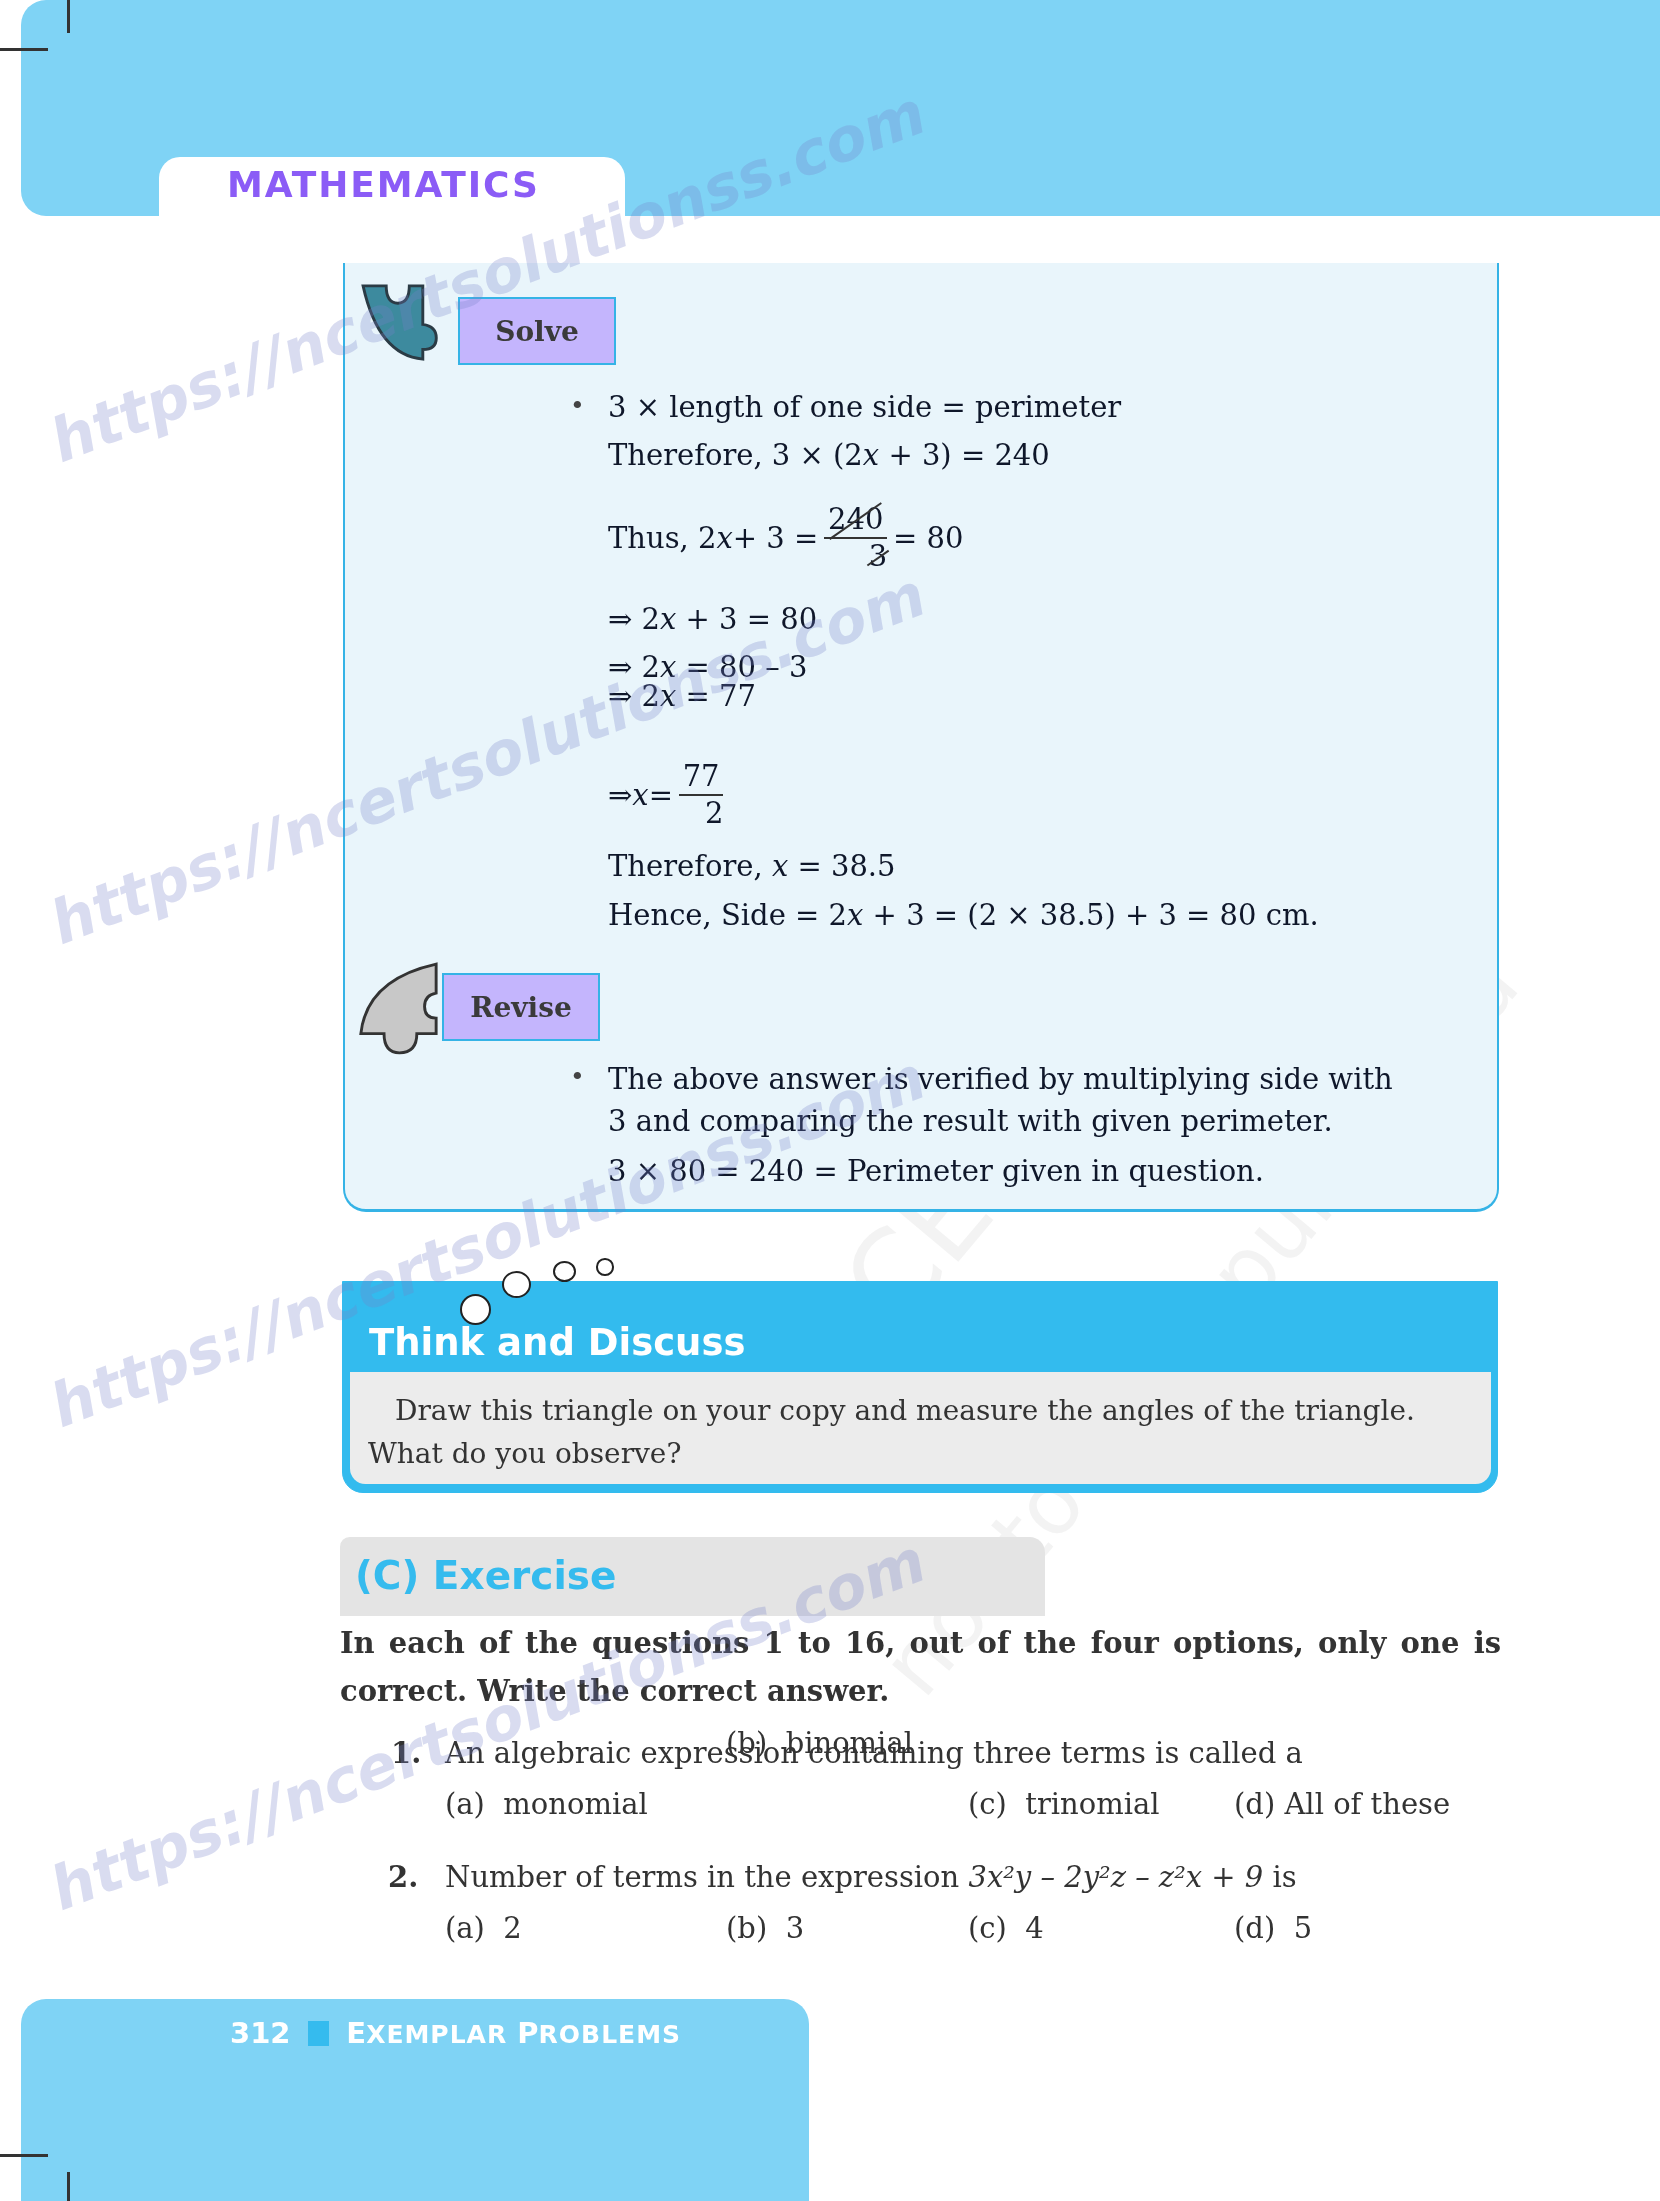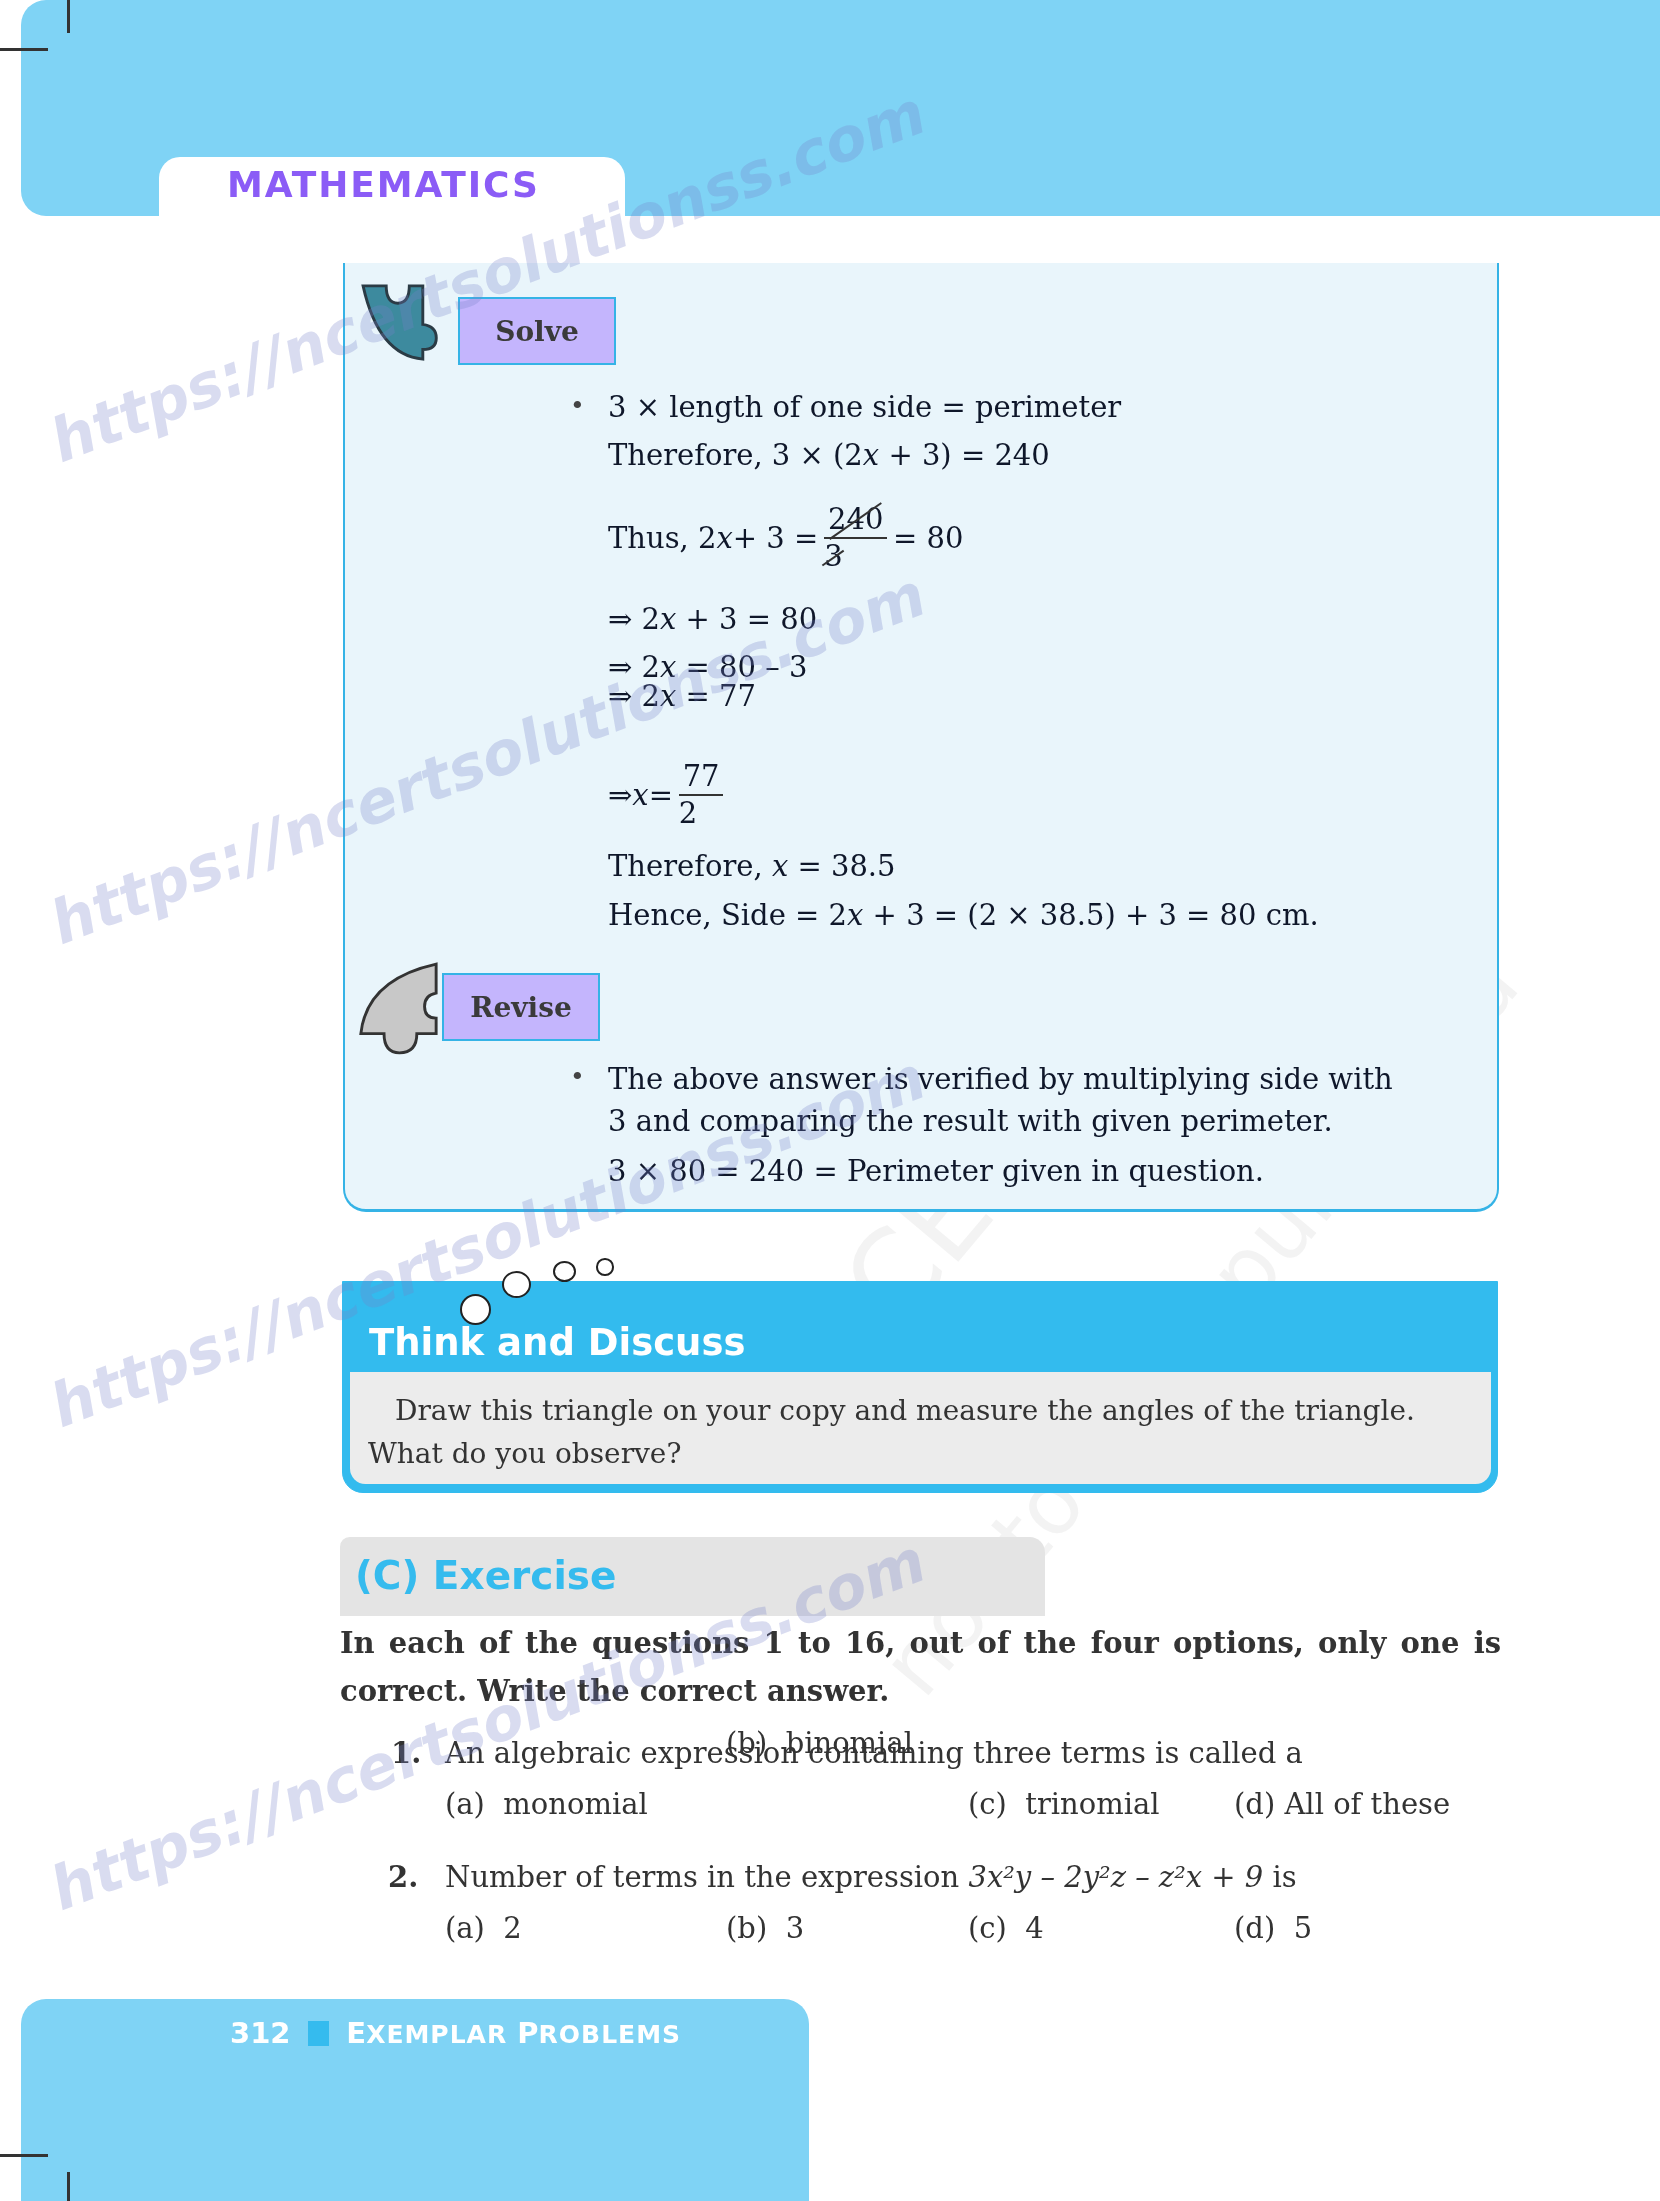--- a/index.html
+++ b/index.html
@@ -41,21 +41,21 @@
   .step-label {
     width:154px; height:64px;
     border:2.9px solid #35b3e6;
     background:#c4b5fd;
     font-weight:bold; font-size:28px; color:#3a3a3a;
     display:flex; align-items:center; justify-content:center;
   }
   .line { font-size:29px; line-height:37px; white-space:nowrap; color:#0f172a; }
   .bullet { font-size:25px; color:#444; }
   i.v { font-style:italic; }
-  .frac { display:inline-flex; flex-direction:column; align-items:flex-start; vertical-align:middle; margin:0 5.8px; }
+  .frac { display:inline-flex; flex-direction:column; align-items:flex-end; vertical-align:middle; margin:0 5.8px; }
   .frac .num { border-bottom:2.9px solid #333; padding:0 3.9px; line-height:35px; }
   .frac .den { line-height:35px; }
   .strike { position:relative; display:inline-block; }
   .strike::after {
     content:""; position:absolute; left:-3.9px; right:-3.9px; top:50%;
     border-top:2.4px solid #333; transform:rotate(-35deg);
   }
 
   
   .td-box {

